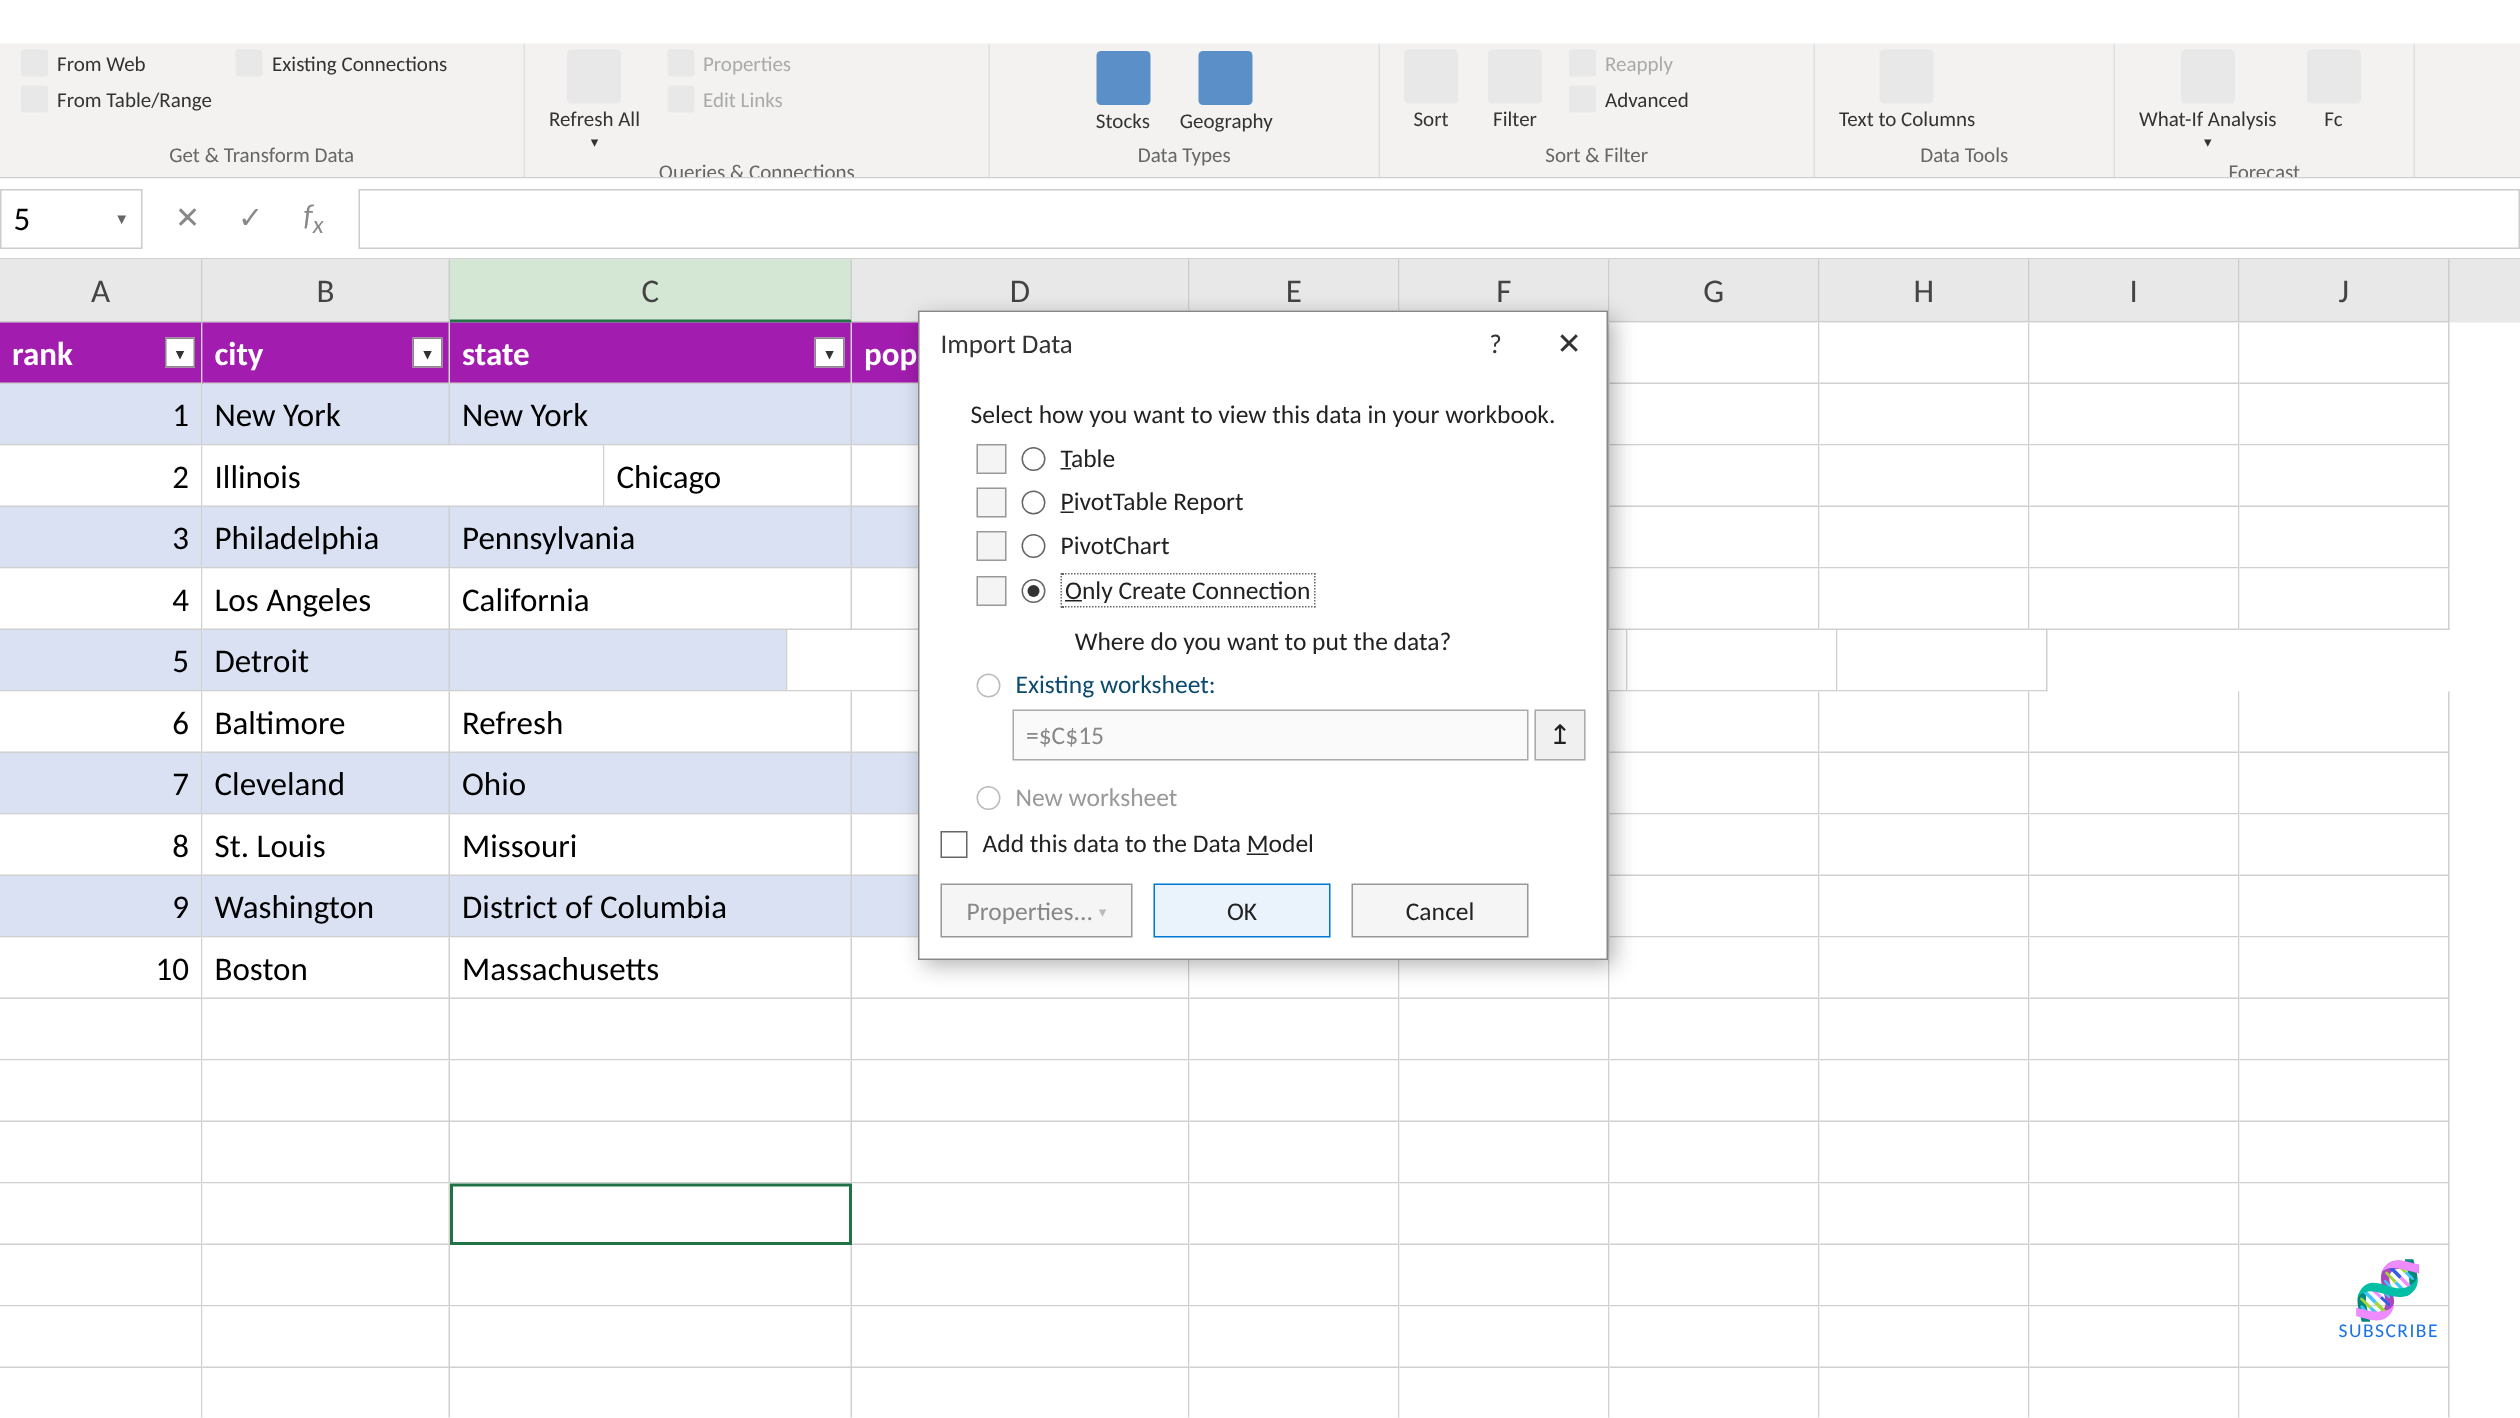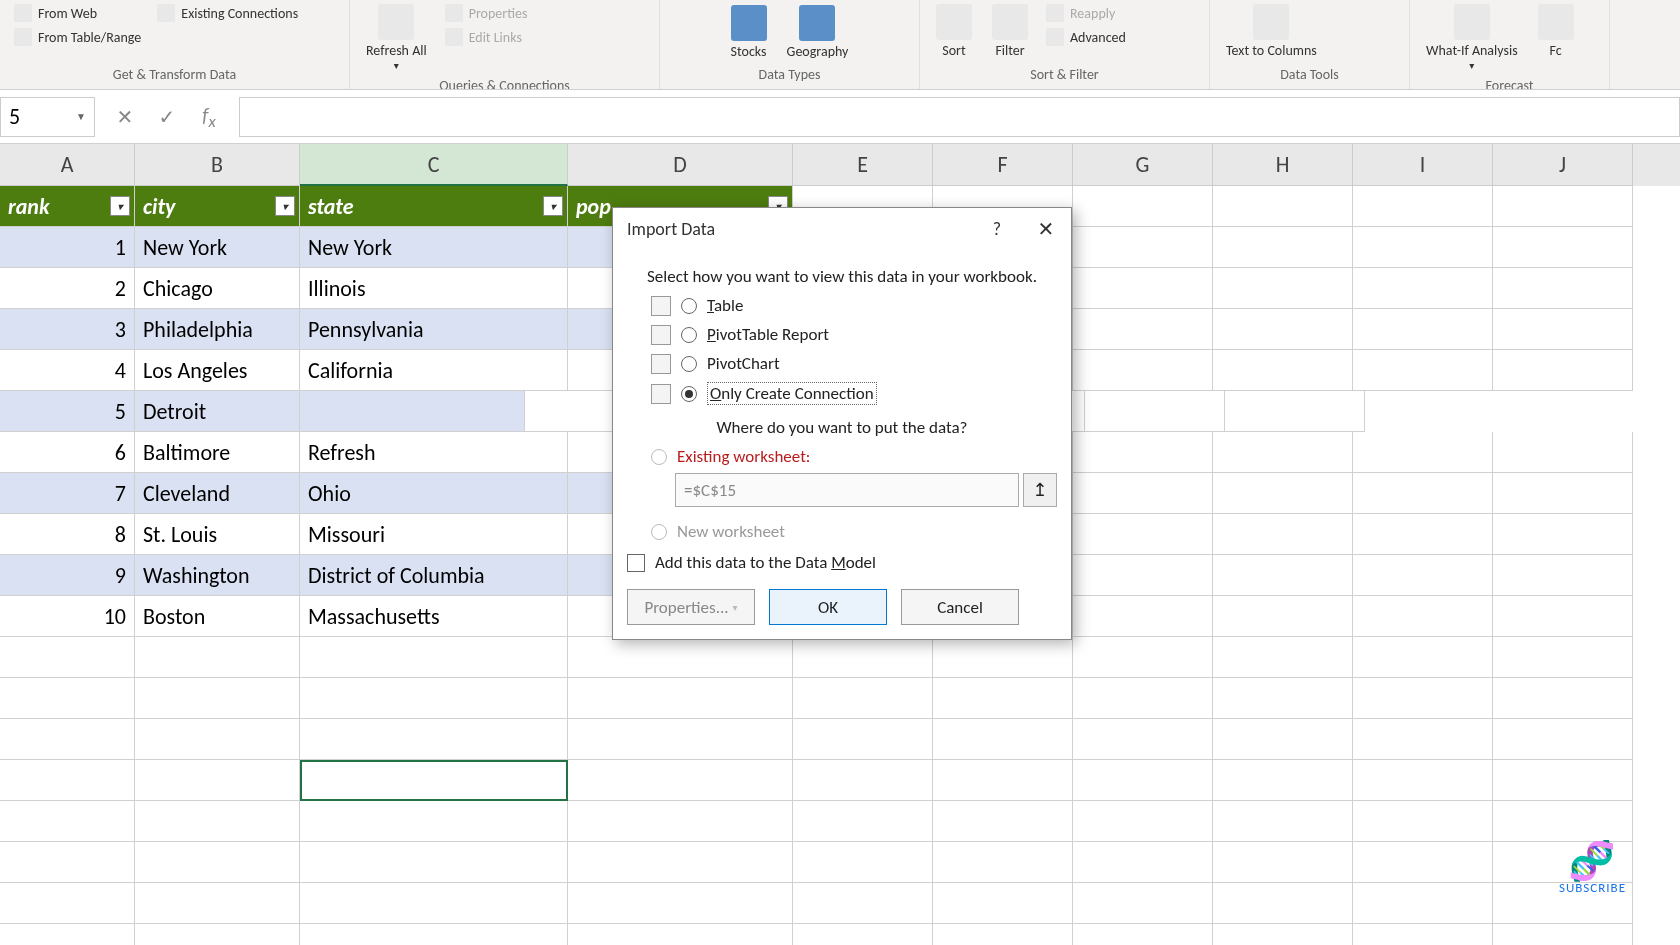--- a/index.html
+++ b/index.html
@@ -1,19 +1,19 @@
 <!DOCTYPE html>
 <html><head>
 <meta charset="utf-8">
 <style>
 * { margin: 0; padding: 0; box-sizing: border-box; font-family: 'Segoe UI', Calibri, sans-serif; }
 body { background: #fff; overflow: hidden; width: 1680px; height: 945px; position: relative; }
 
 
-.ribbon { height: 90px; background: #f3f2f1; border-bottom: 1px solid #d0d0d0; display: flex; overflow: hidden; }
+.ribbon { height: 90px; background: #f3f2f1; border-bottom: 1px solid #d0d0d0; display: flex; overflow: hidden; margin-top: 29px; }
 .ribbon-group { border-right: 1px solid #e0e0e0; padding: 0 10px; display: flex; flex-direction: column; height: 100%; }
 .group-content { flex: 1; display: flex; align-items: flex-start; gap: 8px; padding-top: 2px; }
 .group-label { text-align: center; font-size: 14px; color: #666; padding: 3px 0 6px; }
 .rb-btn { display: flex; flex-direction: column; align-items: center; font-size: 14px; color: #333; padding: 2px 6px; cursor: pointer; }
 .rb-btn-sm { display: flex; align-items: center; gap: 6px; font-size: 14px; color: #333; padding: 2px 4px; cursor: pointer; }
 .rb-btn-sm.disabled { color: #aaa; }
 .rb-icon-lg { width: 36px; height: 36px; background: #e8e8e8; border-radius: 3px; margin-bottom: 2px; }
 .rb-icon-sm { width: 18px; height: 18px; background: #e8e8e8; border-radius: 2px; display: inline-block; }
 .vstack { display: flex; flex-direction: column; gap: 2px; }
 
@@ -35,21 +35,21 @@
 .ch-I { width: 140px; } .ch-J { width: 140px; }
 
 .rows { position: relative; }
 .row { display: flex; height: 41px; }
 .cell { border-right: 1px solid #d0d0d0; border-bottom: 1px solid #d0d0d0; padding: 4px 8px; font-size: 22px; display: flex; align-items: center; background: #fff; overflow: hidden; white-space: nowrap; }
 .cell.num { justify-content: flex-end; }
 .w-A { width: 135px; } .w-B { width: 165px; } .w-C { width: 268px; } .w-D { width: 225px; }
 .w-E { width: 140px; } .w-F { width: 140px; } .w-G { width: 140px; } .w-H { width: 140px; }
 .w-I { width: 140px; } .w-J { width: 140px; }
 
-.table-header { background: #4d7c0f; color: #fff; font-weight: 600; position: relative; font-style: italic; }
+.table-header { background: #a21caf; color: #fff; font-weight: 600; position: relative; }
 .table-header .filter-btn { position: absolute; right: 4px; top: 50%; transform: translateY(-50%); width: 20px; height: 20px; background: #fff; border: 1px solid #888; display: flex; align-items: center; justify-content: center; font-size: 10px; color: #333; }
 .banded1 { background: #D9E1F2; }
 .banded0 { background: #fff; }
 
 .sel-cell { position: absolute; border: 2px solid #217346; background: #fff; pointer-events: none; }
 
 
 .dialog { position: absolute; left: 612px; top: 207px; width: 460px; background: #fff; border: 1px solid #888; box-shadow: 4px 4px 14px rgba(0,0,0,.3); z-index: 100; }
 .dialog-title { height: 42px; display: flex; align-items: center; padding: 0 14px; font-size: 18px; color: #333; }
 .dialog-close { position: absolute; right: 0; top: 0; width: 50px; height: 42px; display: flex; align-items: center; justify-content: center; font-size: 20px; color: #333; cursor: pointer; }
@@ -232,22 +232,22 @@
         <div class="cell w-D banded1"></div>
         <div class="cell w-E"></div>
         <div class="cell w-F"></div>
         <div class="cell w-G"></div>
         <div class="cell w-H"></div>
         <div class="cell w-I"></div>
         <div class="cell w-J"></div>
       </div>
       <div class="row">
         <div class="cell num w-A banded0">2</div>
+        <div class="cell w-C banded0">Illinois</div>
         <div class="cell w-B banded0">Chicago</div>
-        <div class="cell w-C banded0">Illinois</div>
         <div class="cell w-D banded0"></div>
         <div class="cell w-E"></div>
         <div class="cell w-F"></div>
         <div class="cell w-G"></div>
         <div class="cell w-H"></div>
         <div class="cell w-I"></div>
         <div class="cell w-J"></div>
       </div>
       <div class="row">
         <div class="cell num w-A banded1">3</div>
@@ -466,21 +466,21 @@
       <span class="opt-label">PivotChart</span>
     </div>
     <div class="opt-row">
       <span class="opt-icon"></span>
       <span class="radio sel"></span>
       <span class="opt-label sel-box"><span class="ul">O</span><span>nly Create Connection</span></span>
     </div>
     <div class="section-q">Where do you want to put the data?</div>
     <div class="opt-row" style="padding-left:24px">
       <span class="radio dis"></span>
-      <span class="opt-label" style="color:#b91c1c">Existing worksheet:</span>
+      <span class="opt-label" style="color:#0c4a6e">Existing worksheet:</span>
     </div>
     <div class="loc-input-row">
       <input class="loc-input" disabled="" value="=$C$15" style="">
       <div class="loc-picker">↥</div>
     </div>
     <div class="opt-row" style="padding-left:24px">
       <span class="radio dis"></span>
       <span class="opt-label" style="color:#999">New worksheet</span>
     </div>
     <div class="chk-row">

